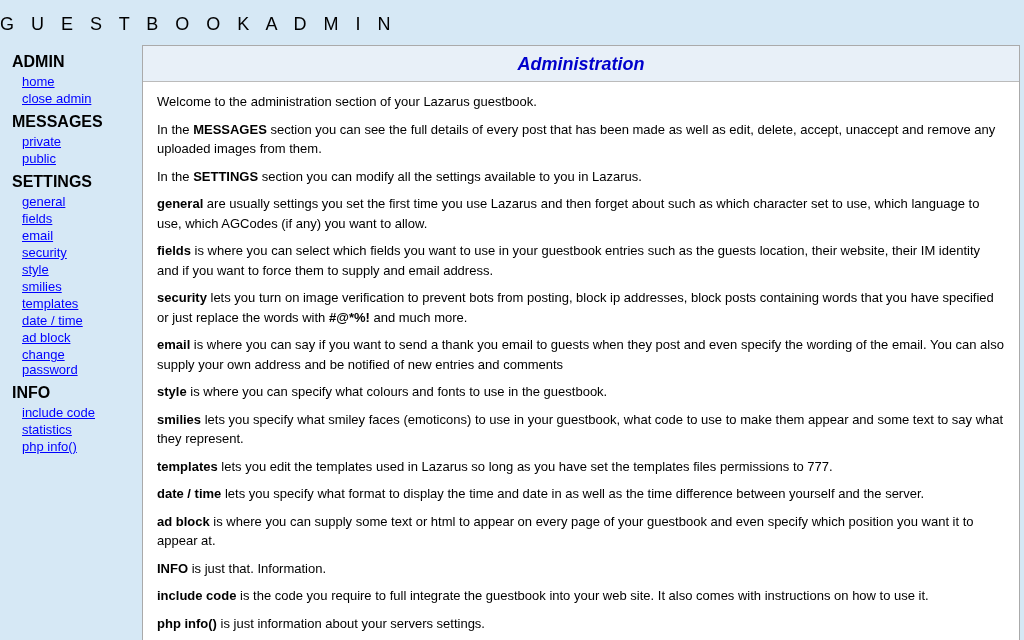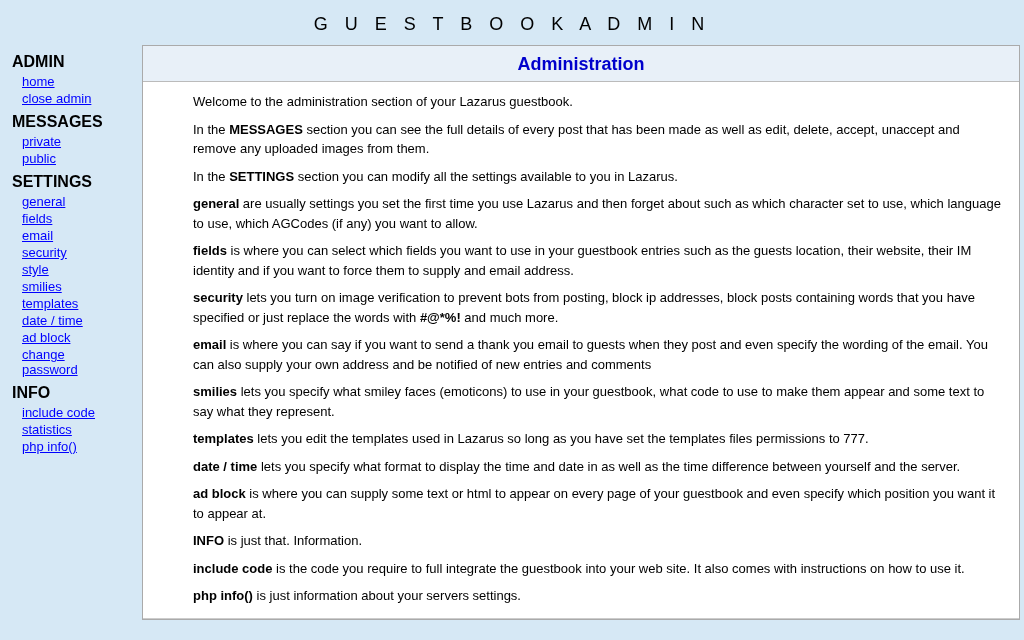--- a/index.html
+++ b/index.html
@@ -3,21 +3,20 @@
   <meta charset="utf-8">
   <style>
     * { margin: 0; padding: 0; box-sizing: border-box; }
     body {
       font-family: Arial, sans-serif;
       font-size: 13px;
       background-color: #d6e8f5;
       color: #000;
     }
     #page-title {
-      text-align: center;
       padding: 14px 0 10px 0;
       font-size: 18px;
       letter-spacing: 6px;
       font-family: Arial, sans-serif;
       color: #000;
       font-weight: normal;
     }
     #layout {
       display: flex;
       margin: 0 4px 4px 4px;
@@ -55,26 +54,26 @@
       border-bottom: 1px solid #ccc;
     }
     .section-heading {
       text-align: center;
       color: #00c;
       font-size: 18px;
       font-weight: bold;
       padding: 8px 0 6px 0;
       background: #e8f0f8;
       border-bottom: 1px solid #bbb;
+      font-style: italic;
     }
     .content-section p {
       margin-bottom: 8px;
       line-height: 1.5;
       font-size: 13px;
-      margin-left: 36px;
     }
     .content-section p:last-child {
       margin-bottom: 0;
     }
     b, strong {
       font-weight: bold;
     }
   </style>
 </head>
 <body>
@@ -108,20 +107,21 @@
   <div id="main-content">
     <div class="section-heading">Administration</div>
     <div class="content-section" id="admin-paragraphs">
         <p>Welcome to the administration section of your Lazarus guestbook.</p>
         <p>In the <b>MESSAGES</b> section you can see the full details of every post that has been made as well as edit, delete, accept, unaccept and remove any uploaded images from them.</p>
         <p>In the <b>SETTINGS</b> section you can modify all the settings available to you in Lazarus.</p>
         <p><b>general</b> are usually settings you set the first time you use Lazarus and then forget about such as which character set to use, which language to use, which AGCodes (if any) you want to allow.</p>
         <p><b>fields</b> is where you can select which fields you want to use in your guestbook entries such as the guests location, their website, their IM identity and if you want to force them to supply and email address.</p>
         <p><b>security</b> lets you turn on image verification to prevent bots from posting, block ip addresses, block posts containing words that you have specified or just replace the words with <b>#@*%!</b> and much more.</p>
         <p><b>email</b> is where you can say if you want to send a thank you email to guests when they post and even specify the wording of the email. You can also supply your own address and be notified of new entries and comments</p>
+        <p><b>style</b> is where you can specify what colours and fonts to use in the guestbook.</p>
         <p><b>smilies</b> lets you specify what smiley faces (emoticons) to use in your guestbook, what code to use to make them appear and some text to say what they represent.</p>
         <p><b>templates</b> lets you edit the templates used in Lazarus so long as you have set the templates files permissions to 777.</p>
         <p><b>date / time</b> lets you specify what format to display the time and date in as well as the time difference between yourself and the server.</p>
         <p><b>ad block</b> is where you can supply some text or html to appear on every page of your guestbook and even specify which position you want it to appear at.</p>
         <p><b>INFO</b> is just that. Information.</p>
         <p><b>include code</b> is the code you require to full integrate the guestbook into your web site. It also comes with instructions on how to use it.</p>
         <p><b>php info()</b> is just information about your servers settings.</p>
       </div>
 
   </div>

